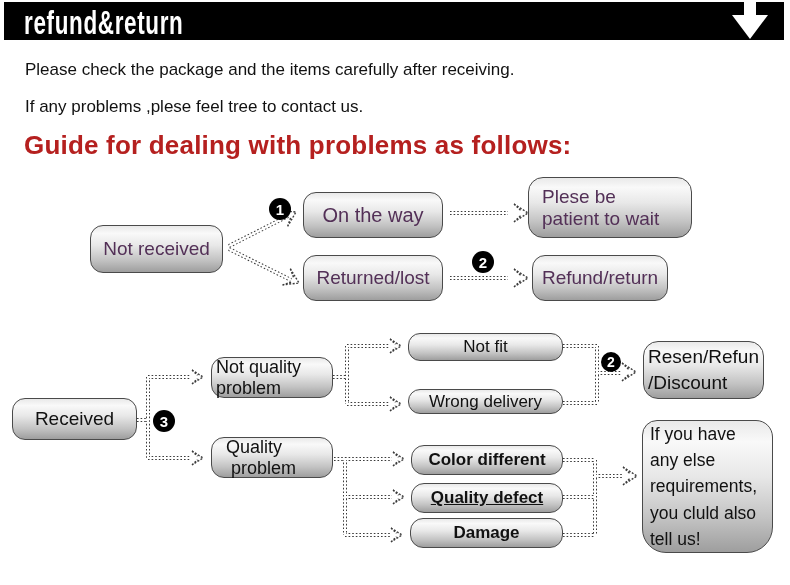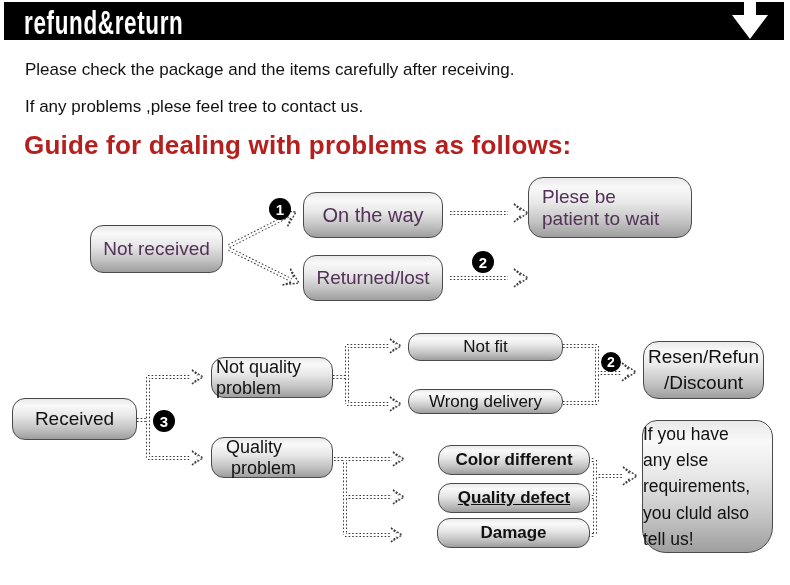--- a/index.html
+++ b/index.html
@@ -13,23 +13,23 @@
   .dl-arrow{position:absolute;left:731px;top:0;z-index:4;}
   
   .intro{position:absolute;left:25px;font-size:17px;color:#111;white-space:nowrap;}
   .guide{position:absolute;left:24px;top:130px;font-size:26px;font-weight:bold;
          color:#b5201f;letter-spacing:.2px;white-space:nowrap;margin:0;}
   
   .node{position:absolute;box-sizing:border-box;border:1.6px solid #4a4a4a;border-radius:13px;
         background:linear-gradient(180deg,#e9e9e9 0%,#f9f9f9 16%,#e8e8e8 42%,#c3c3c3 74%,#9e9e9e 100%);
         display:flex;flex-direction:column;justify-content:center;line-height:1.12;
         white-space:pre-wrap;z-index:2;font-size:18px;color:#111;}
-  .center{align-items:center;text-align:center;}
+  .center{align-items:center;text-align:left;}
   .purple{color:#533057;}
-  .bold{font-weight:bold;margin-left:27px;}
+  .bold{font-weight:bold;}
   
   .badge{position:absolute;background:#000;color:#fff;border-radius:50%;display:flex;
          align-items:center;justify-content:center;font-weight:bold;z-index:3;
          width:22px;height:22px;font-size:15px;}
   .badge.small{width:20px;height:20px;font-size:14px;}
   
   .connectors{position:absolute;left:0;top:0;z-index:1;pointer-events:none;}
   .co{stroke:#3b3b3b;stroke-width:4;fill:none;stroke-dasharray:1.6 2;}
   .ci{stroke:#ffffff;stroke-width:2;fill:none;}
   .head{stroke:#3b3b3b;stroke-width:1.4;fill:none;stroke-dasharray:2 1.5;}
@@ -135,36 +135,37 @@
           <path class="head" d="M-14 -9 L0 0 L-14 9 M-14 -9 L-7 -2.3 M-14 9 L-7 2.3"></path>
         </g>
     </g>
   </svg>
 
   <div class="node center purple" style="left:90px;top:225px;width:133px;height:48px;font-size:19px;">Not received</div>
   <div class="node center purple" style="left:303px;top:192px;width:140px;height:46px;font-size:20px;">On the way</div>
   <div class="node purple" style="left:528px;top:177px;width:164px;height:61px;font-size:19px;padding-left:13px;border-radius:15px;">Plese be
 patient to wait</div>
   <div class="node center purple" style="left:303px;top:255px;width:140px;height:46px;font-size:19px;">Returned/lost</div>
+  <div class="node center purple" style="left:532px;top:255px;width:136px;height:46px;font-size:19px;">Refund/return</div>
 
   <div class="node center" style="left:12px;top:398px;width:125px;height:42px;font-size:19px;">Received</div>
   <div class="node" style="left:211px;top:357px;width:122px;height:41px;padding-left:4px;">Not quality
 problem</div>
   <div class="node" style="left:211px;top:437px;width:122px;height:41px;padding-left:14px;">Quality
  problem</div>
 
   <div class="node center" style="left:408px;top:333px;width:155px;height:28px;font-size:17px;border-radius:12px;">Not fit</div>
   <div class="node center" style="left:408px;top:389px;width:155px;height:25px;font-size:17px;border-radius:12px;">Wrong delivery</div>
   <div class="node center bold" style="left:411px;top:445px;width:152px;height:30px;font-size:17px;">Color different</div>
   <div class="node center bold" style="left:411px;top:483px;width:152px;height:30px;font-size:17px;text-decoration:underline;">Quality defect</div>
   <div class="node center bold" style="left:410px;top:518px;width:153px;height:30px;font-size:17px;">Damage</div>
 
   <div class="node center" style="left:643px;top:341px;width:121px;height:58px;font-size:19px;line-height:1.35;border-radius:15px;">Resen/Refun
 /Discount</div>
-  <div class="node" style="left:642px;top:420px;width:131px;height:133px;font-size:17.5px;line-height:1.5;border-radius:15px 17px 26px 24px;">If you have
+  <div class="node" style="left:642px;top:420px;width:131px;height:133px;font-size:17.5px;line-height:1.5;padding-left:7px;border-radius:15px 17px 26px 24px;">If you have
 any else
 requirements,
 you cluld also
 tell us!</div>
 
   <div class="badge" style="left:269px;top:198px;">1</div>
   <div class="badge" style="left:472px;top:251px;">2</div>
   <div class="badge small" style="left:601px;top:352px;">2</div>
   <div class="badge" style="left:153px;top:410px;">3</div>
 

